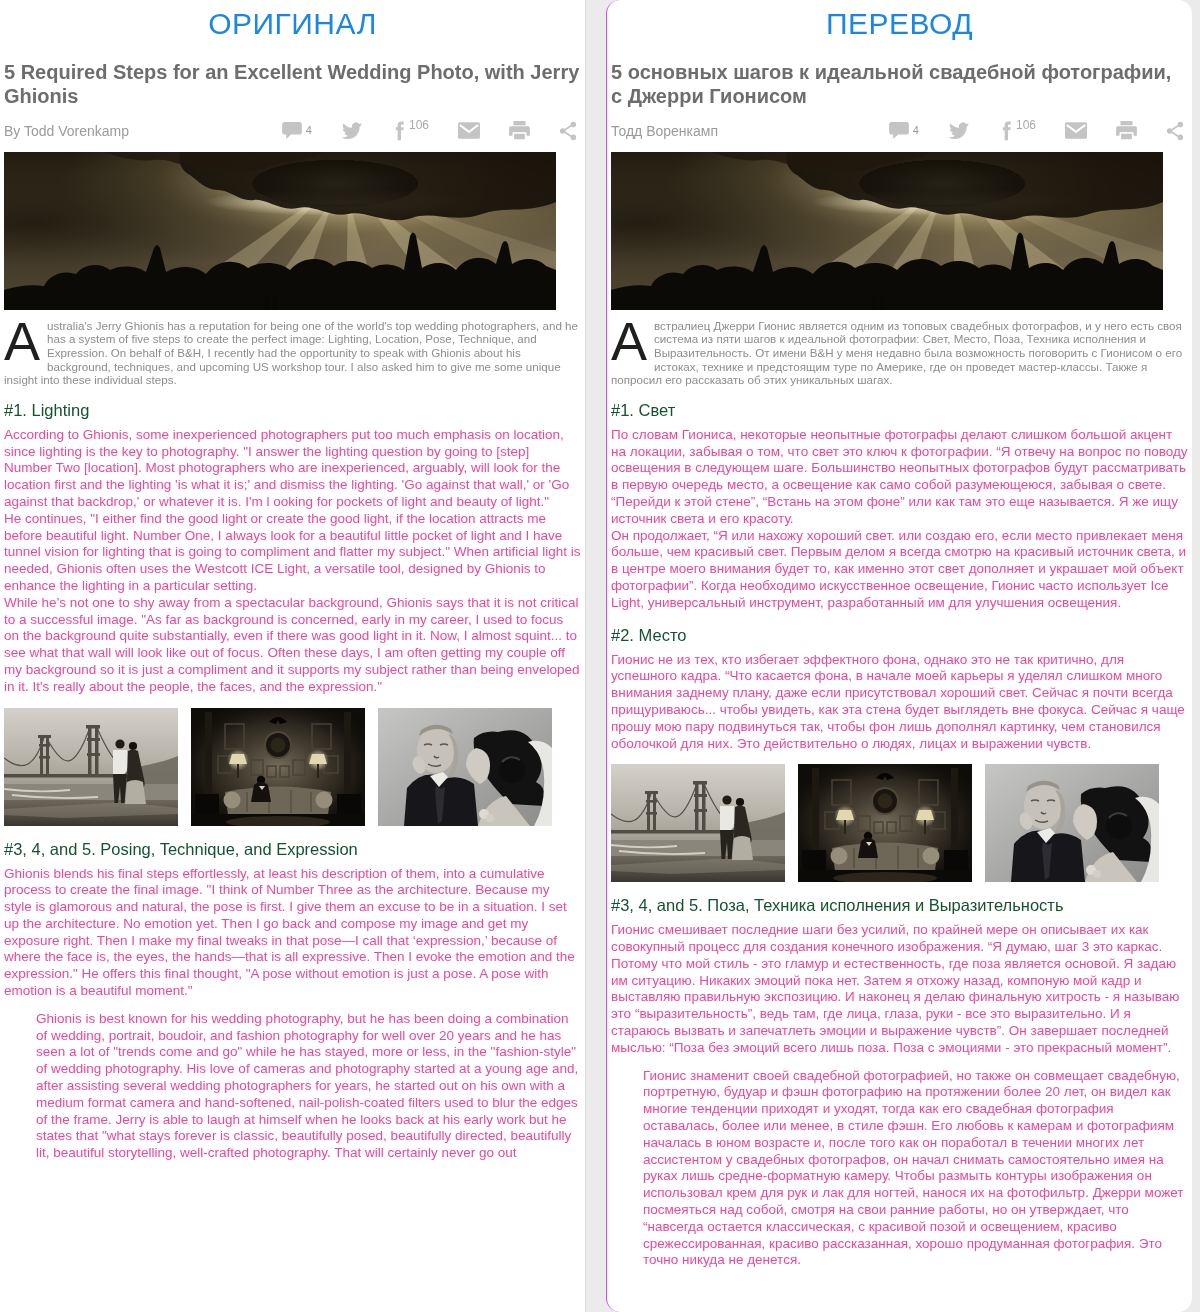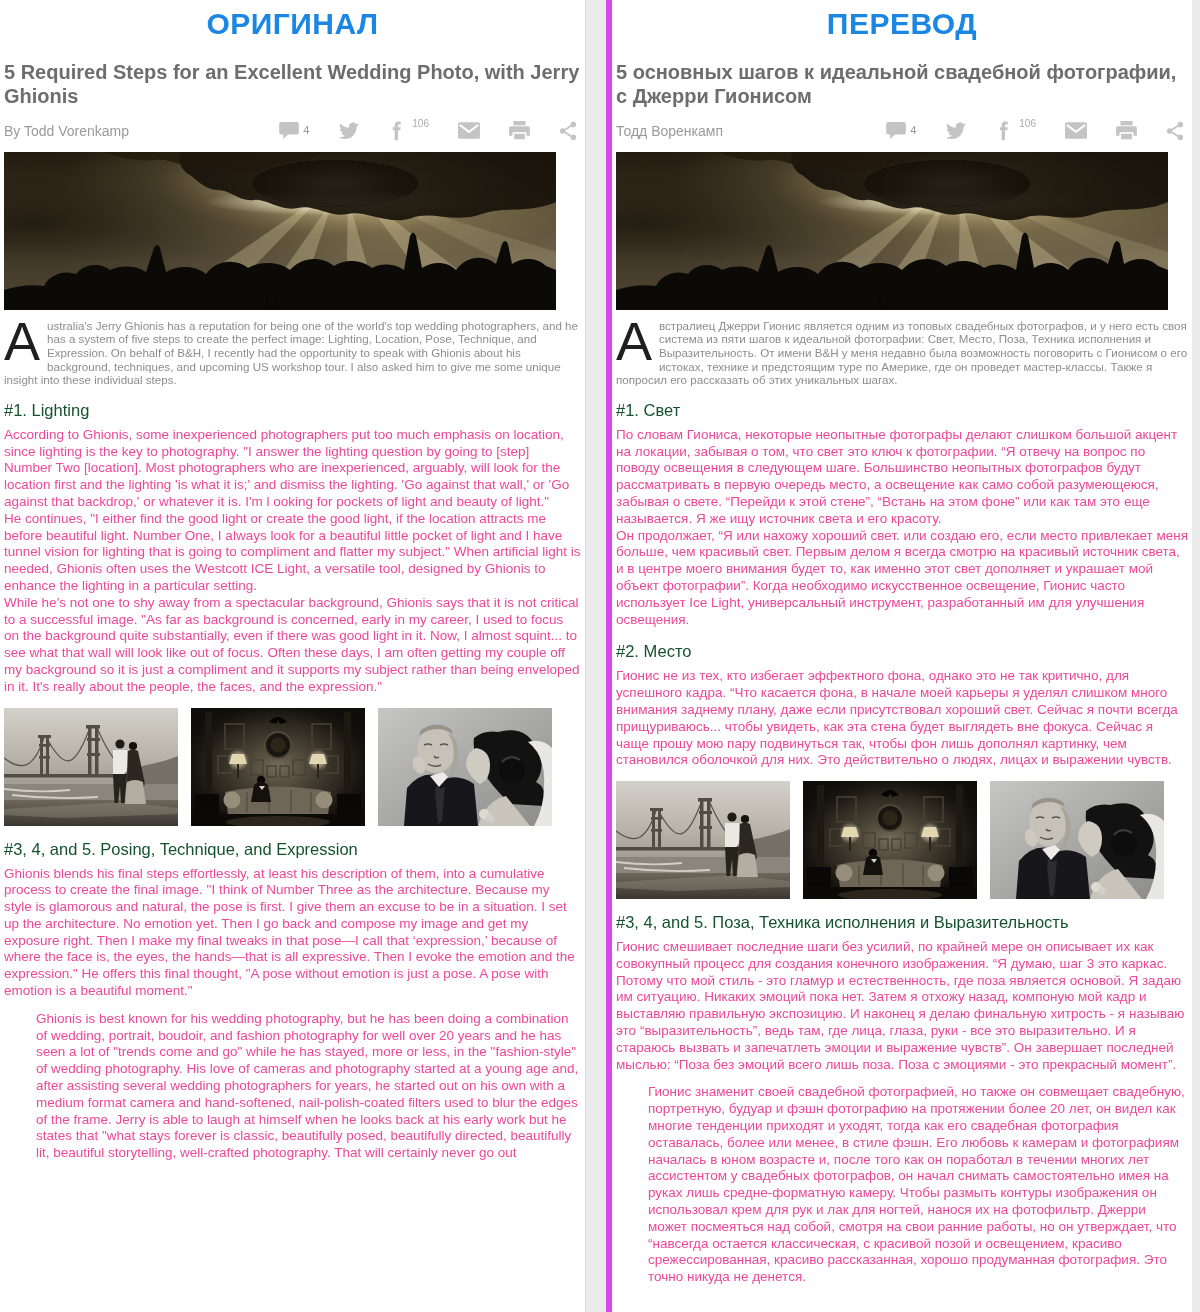--- a/index.html
+++ b/index.html
@@ -7,38 +7,38 @@
     width:1200px; height:1312px; overflow:hidden;
     background:#ebebeb;
     font-family:"Liberation Sans", sans-serif;
     -webkit-font-smoothing:antialiased;
   }
   .page { display:flex; width:1200px; height:1312px; overflow:hidden; }
   .col {
     width:586px; min-width:586px; background:#ffffff; box-sizing:border-box;
   }
   .col-left  { border-right:1px solid #dadada; }
-  .col-right { border-left:6px solid #d946ef; margin-left:20px; }
+  .col-right { border-left:1px solid #d946ef; margin-left:20px;border-radius:14px; }
   .inner { padding:0 4px; }
 
   .panel-label {
-    text-align:center; font-size:30px; font-weight:bold;
+    text-align:center; font-size:30px; font-weight:normal;
     color:#1b86e3; padding-top:7px; letter-spacing:0.5px;
   }
   .title {
     margin-top:19px; font-size:20px; font-weight:bold;
     color:#6d6d6d; line-height:1.22;
   }
   .byline-row { display:flex; align-items:center; margin-top:9px; height:26px; }
   .byline { font-size:14px; color:#9b9b9b; }
   .icons { margin-left:auto; display:flex; align-items:center; gap:29px; padding-right:4px; }
   .icons .btn { display:flex; align-items:flex-start; cursor:pointer; }
   .ic { fill:#c4c4c4; display:block; }
   .count { font-size:11px; color:#979797; margin-left:4px; margin-top:2px; }
-  .fb-count { font-size:10px; color:#aaaaaa; margin-left:8px; margin-top:-2px; }
+  .fb-count { font-size:12px; color:#aaaaaa; margin-left:2px; margin-top:-2px; }
 
   .hero { margin-top:8px; line-height:0; }
   .intro { margin-top:9px; font-size:11.6px; line-height:13.6px; color:#8d8d8d; }
   .dropcap {
     float:left; font-size:54px; line-height:41px;
     margin:2px 7px 0 0; color:#1f1f1f;
   }
   h2.sec {
     font-size:16.5px; font-weight:400; color:#14532d;
     margin:14px 0 7px 0; clear:both;

